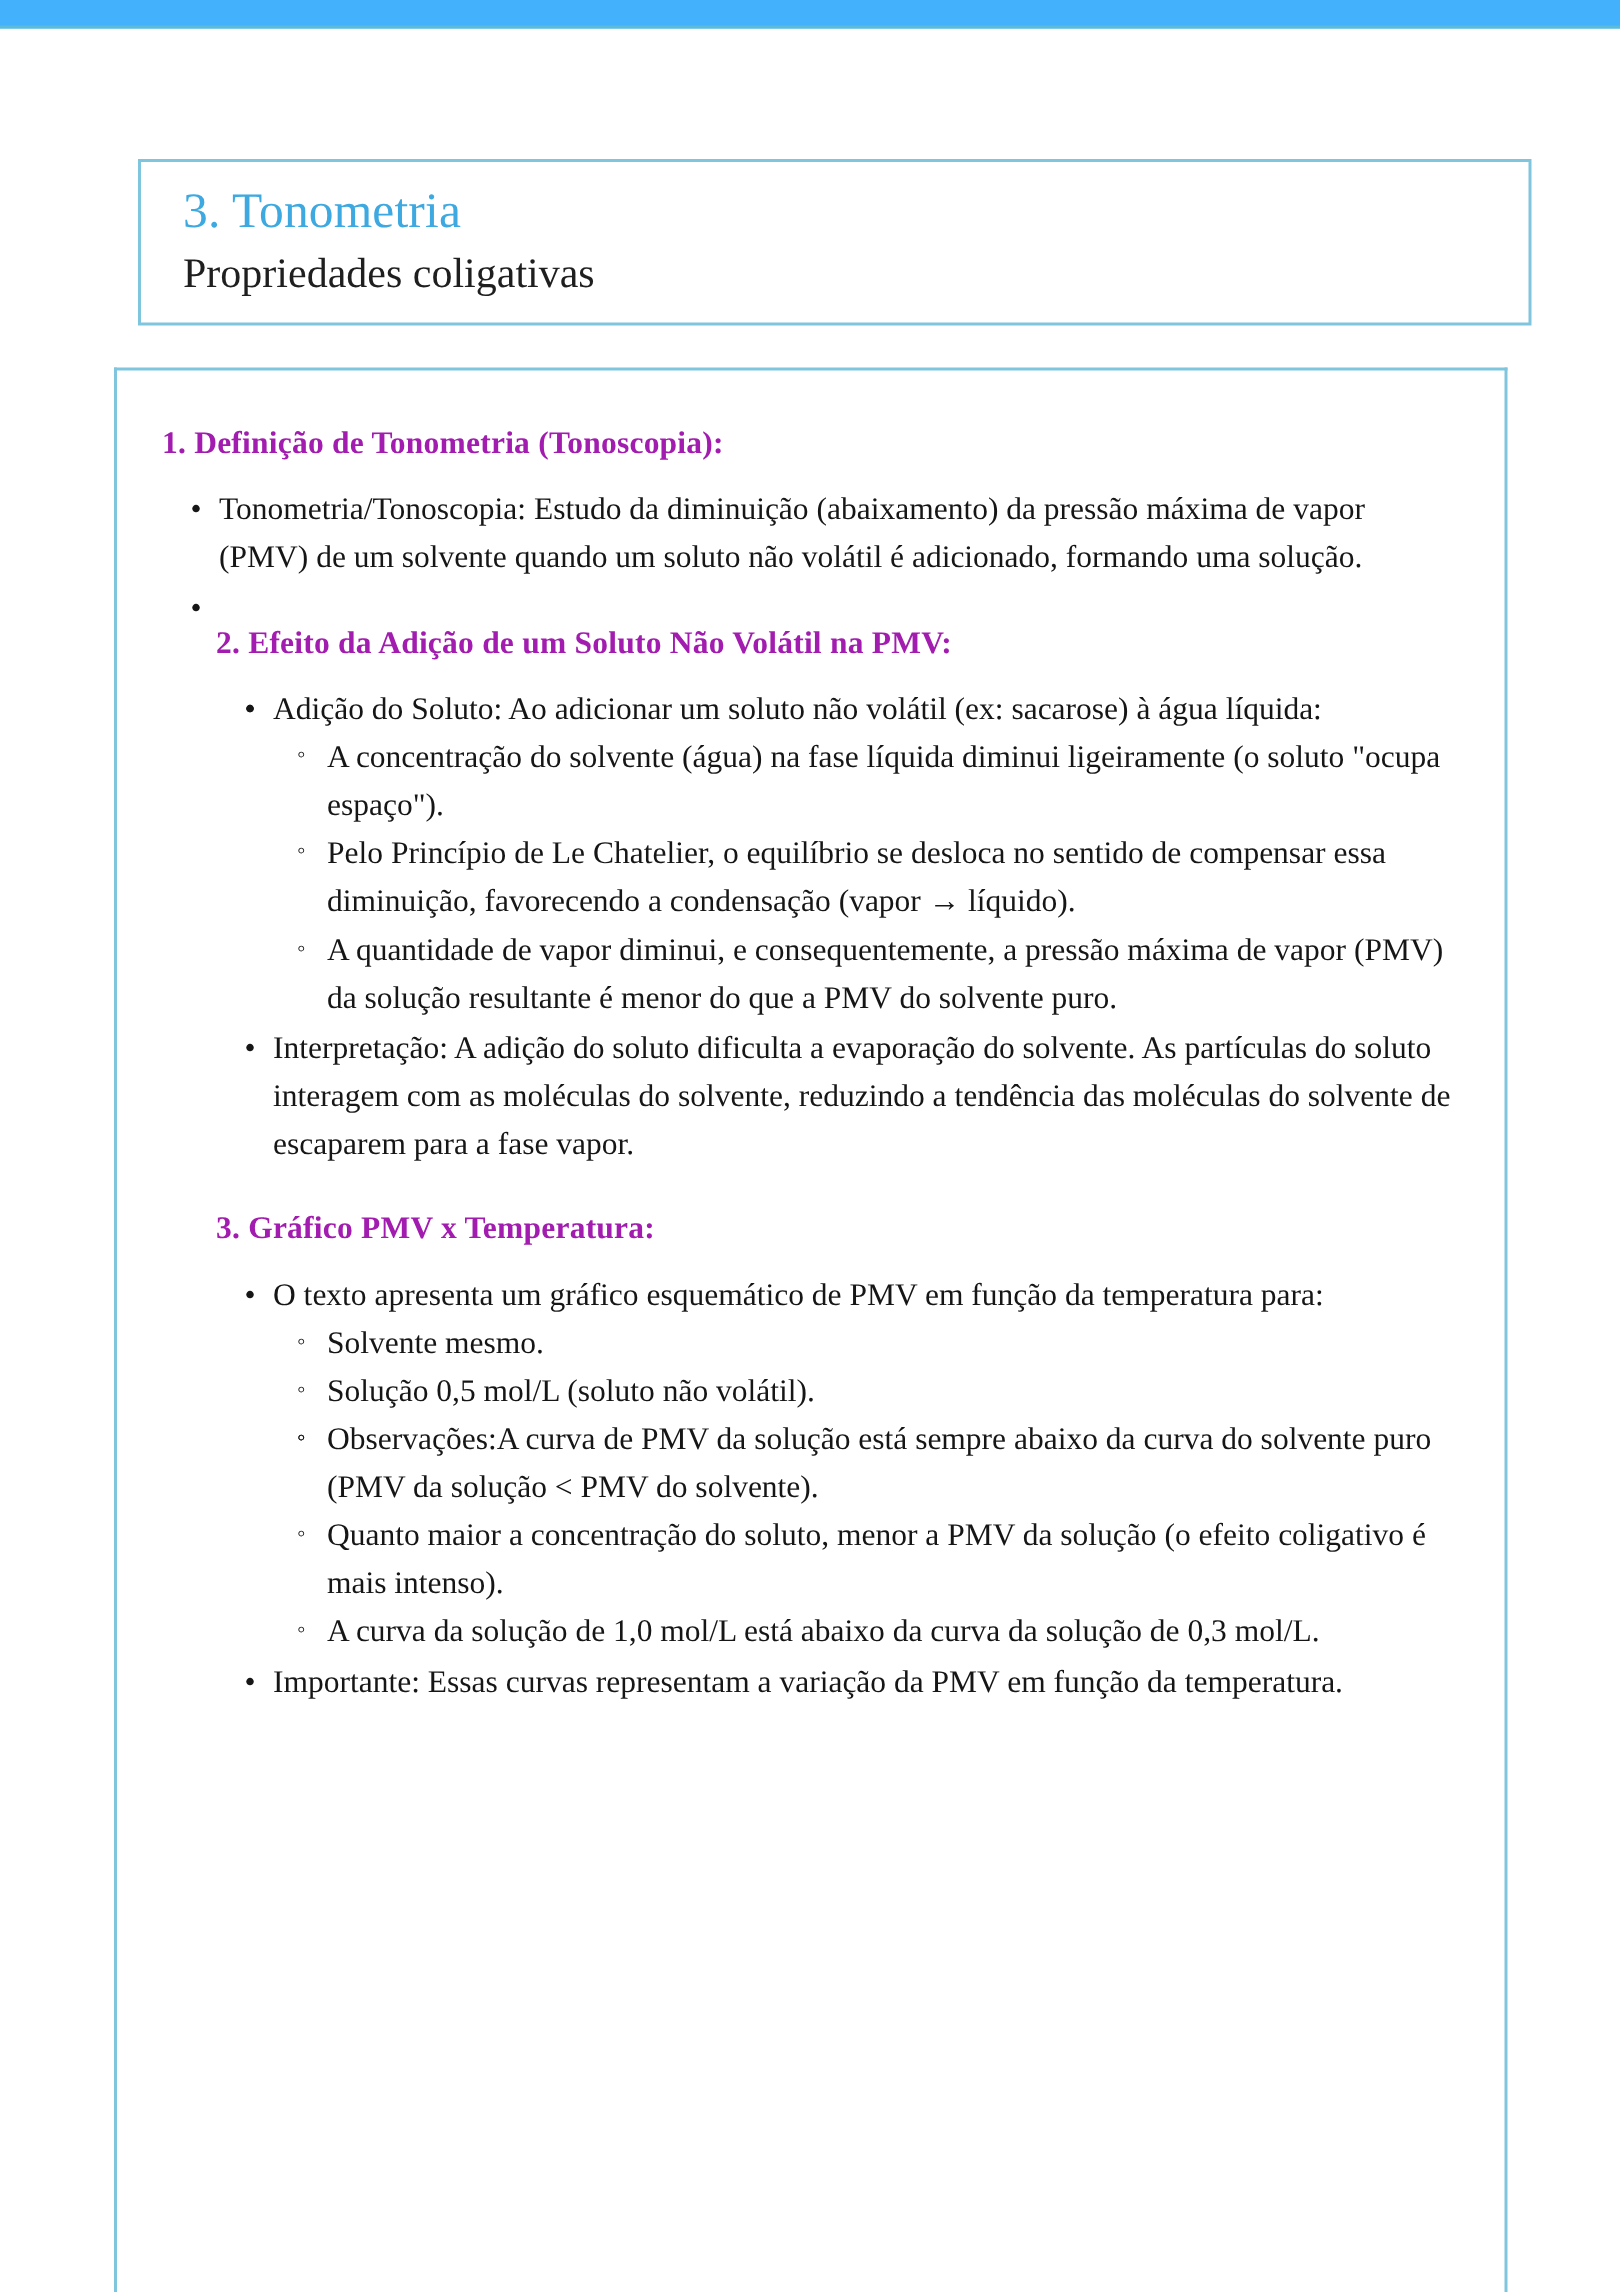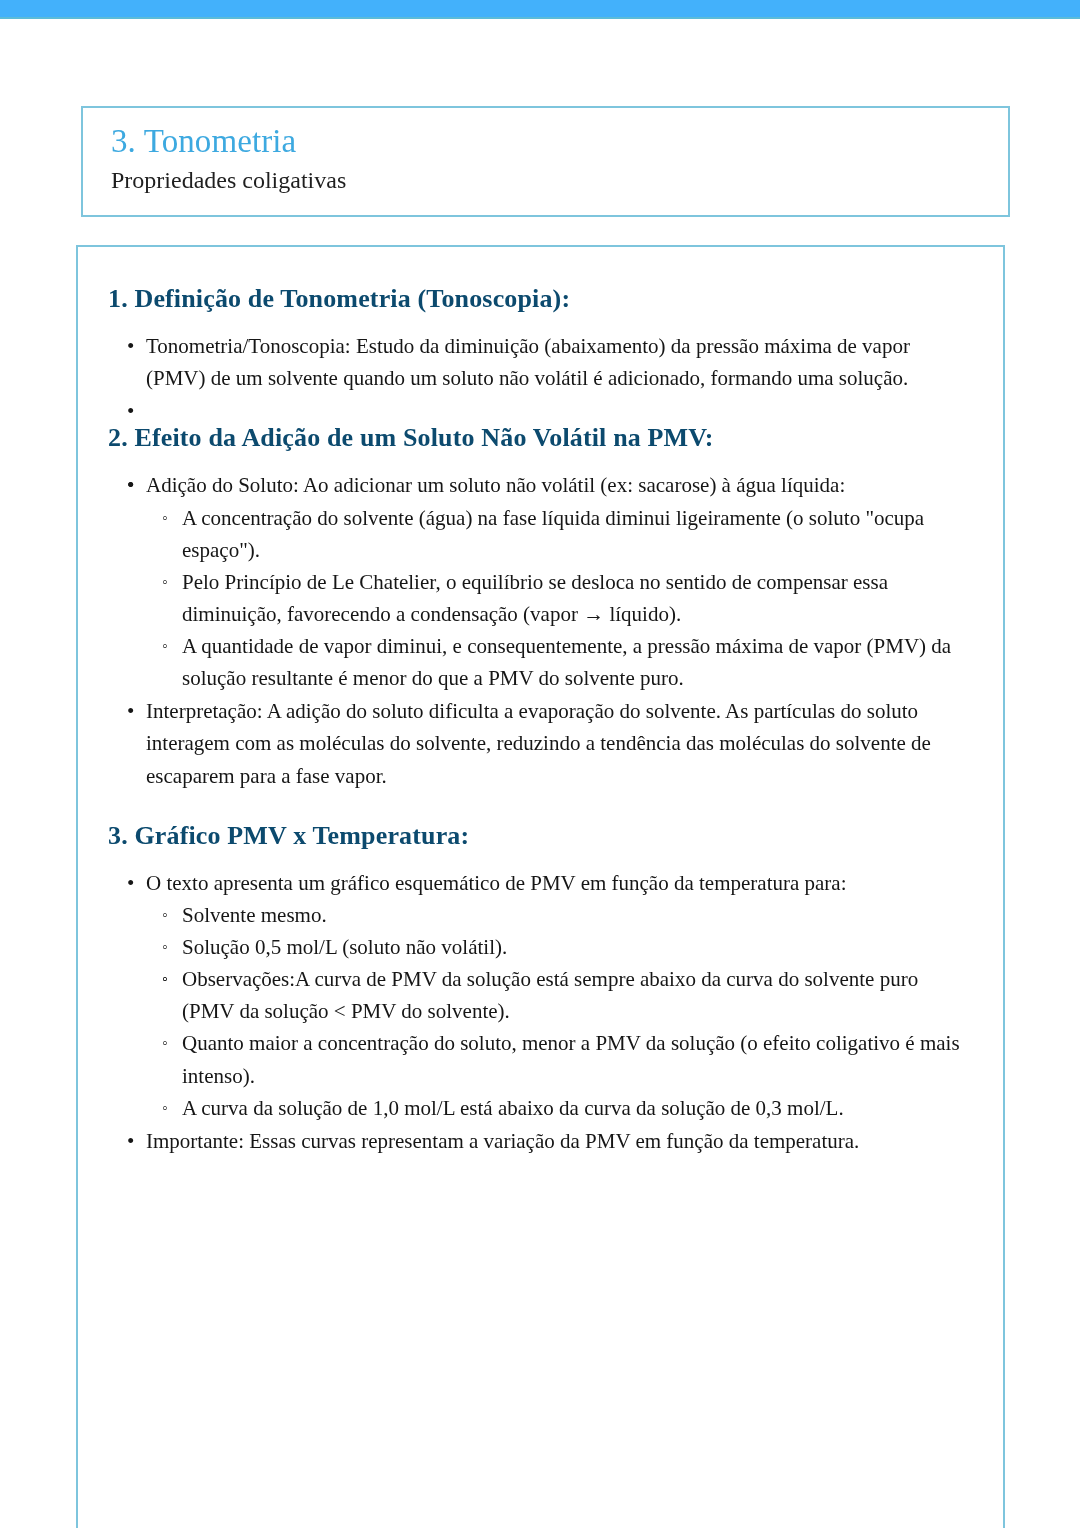--- a/index.html
+++ b/index.html
@@ -32,41 +32,41 @@
   .page {
     position: absolute;
     top: 19px; left: 0;
     width: 1080px;
     height: 1509px;
   }
 
   
   .title-card {
     position: absolute;
-    left: 81px;
+    left: 92px;
     top: 87px;
     width: 929px;
     height: 111px;
     border: 2px solid #7ec5dd;
     background: #ffffff;
     box-sizing: border-box;
   }
   .title-inner {
     padding: 14px 0 0 28px;
   }
   .doc-title {
     font-size: 33px;
     line-height: 1.16;
     color: #3da9e0;
     font-weight: 400;
     margin: 0;
     letter-spacing: 0.1px;
   }
   .doc-subtitle {
-    font-size: 24px;
+    font-size: 28px;
     line-height: 1.2;
     color: #1f1f1f;
     margin: 6px 0 0 0;
     font-weight: 400;
   }
 
   
   .body-card {
     position: absolute;
     left: 76px;
@@ -78,29 +78,30 @@
     background: #ffffff;
     box-sizing: border-box;
     overflow: hidden;
   }
   .body-inner {
     padding: 34px 34px 0 30px;
   }
 
   
   .section-heading {
-    font-size: 26px;
+    font-size: 21px;
     font-weight: bold;
-    color: #0c4a6e;
+    color: #a21caf;
     margin: 0 0 6px 0;
     line-height: 1.35;
     letter-spacing: 0.15px;
   }
   .section-block + .section-block {
     margin-top: 26px;
+    margin-left: 36px;
   }
 
   
   ul.lvl1 {
     list-style: none;
     margin: 14px 0 0 0;
     padding: 0;
   }
   ul.lvl1 > li {
     position: relative;

